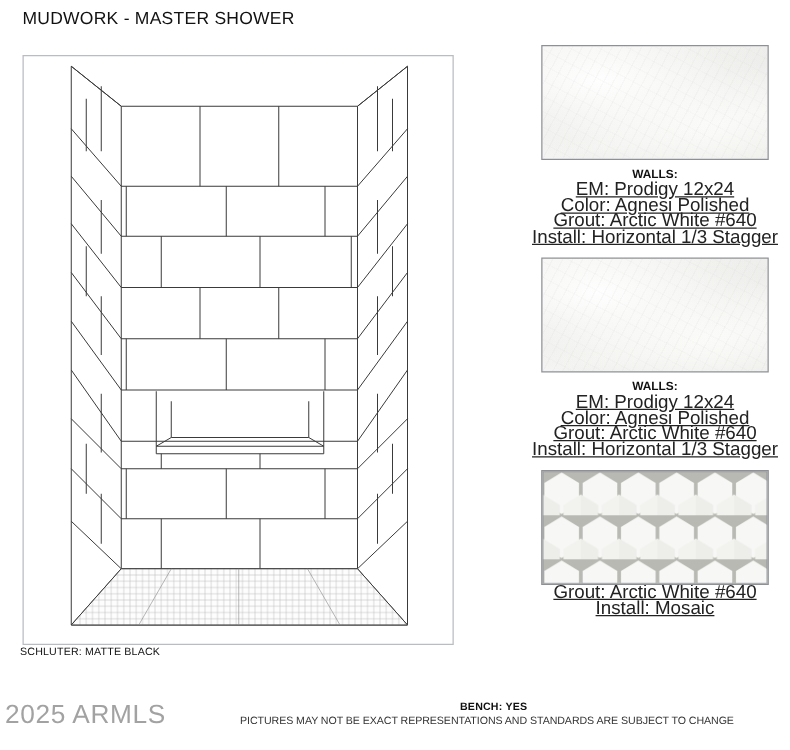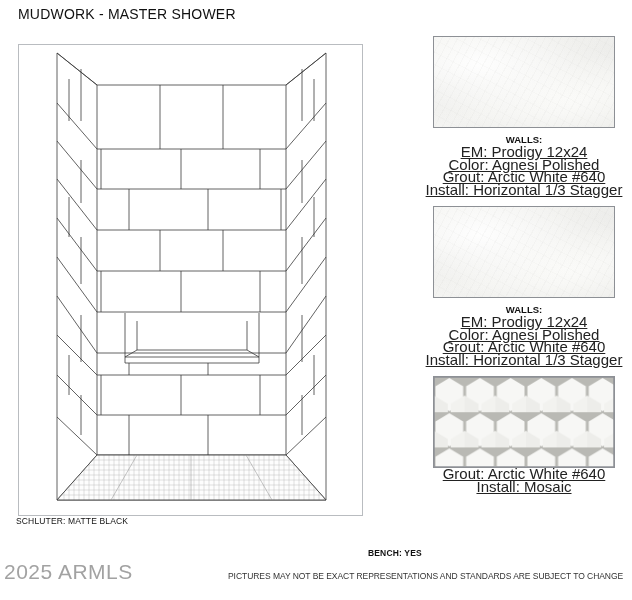--- a/index.html
+++ b/index.html
@@ -105,35 +105,34 @@
     left: 16px;
     top: 516px;
     font-size: 8.5px;
     font-weight: normal;
     letter-spacing: 0.15px;
     color: #111111;
   }
   #bench-label {
     position: absolute;
     left: 368px;
-    top: 548px;
+    top: 560px;
     font-size: 8.5px;
     font-weight: bold;
     letter-spacing: 0.15px;
     color: #111111;
   }
   #disclaimer {
     position: absolute;
     left: 192px;
     top: 571px;
     font-size: 8.5px;
     letter-spacing: -0.05px;
     color: #333333;
     white-space: nowrap;
-    margin-left: 36px;
   }
   #watermark {
     position: absolute;
     left: 4px;
     top: 560px;
     font-size: 21px;
     font-family: Liberation Sans, sans-serif;
     color: #8e8e8e;
     opacity: 0.82;
     letter-spacing: 0.5px;

